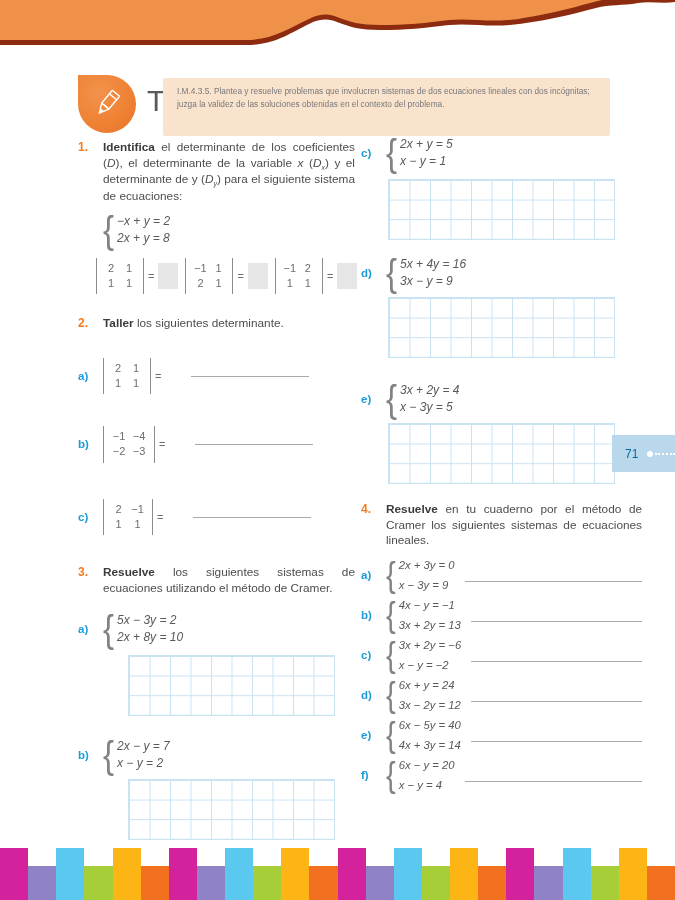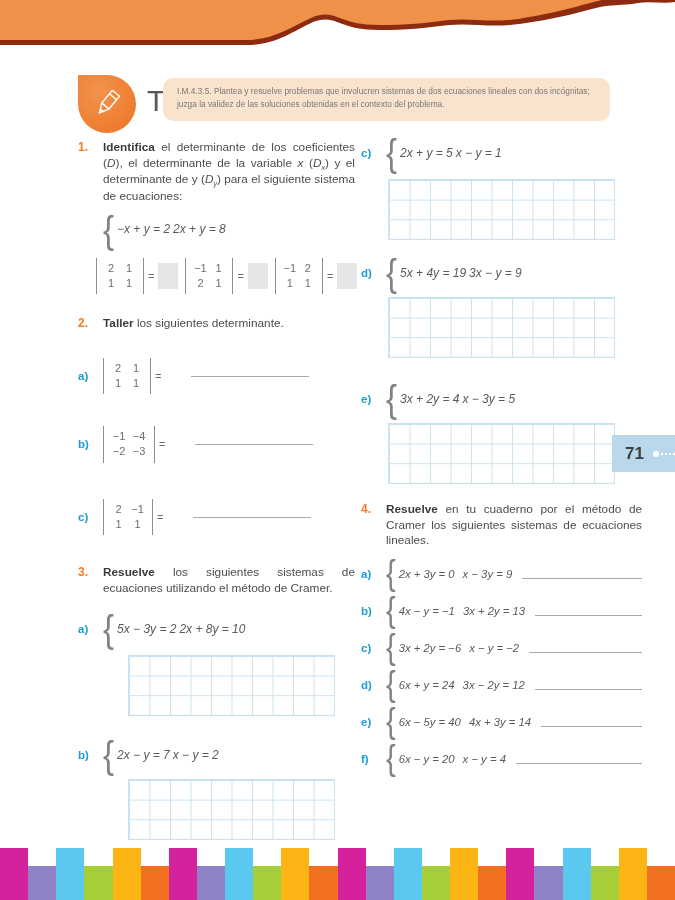--- a/index.html
+++ b/index.html
@@ -7,22 +7,22 @@
         font-family:"Liberation Sans","DejaVu Sans",sans-serif;color:#4d4d4f;}
 
   
   .topdeco{position:absolute;top:0;left:0;width:675px;height:50px;}
 
   
   .logo-badge{position:absolute;left:78px;top:75px;width:58px;height:58px;
       background:radial-gradient(circle at 35% 30%, #f2924d 0%, #ef8234 55%, #e8742a 100%);
       border-radius:0 50% 50% 50%;display:flex;align-items:center;justify-content:center;}
   .logo-text{position:absolute;left:147px;top:84px;font-size:30px;color:#58595b;letter-spacing:.5px;}
-  .standard-banner{position:absolute;left:163px;top:78px;width:447px;height:43px;
-      background:#fae3cc;border-radius:10px;box-sizing:border-box;padding:7px 12px 6px 14px;}
+  .standard-banner{position:absolute;left:163px;top:78px;width:447px;height:58px;
+      background:#fae3cc;border-radius:2px;box-sizing:border-box;padding:7px 12px 6px 14px;}
   .standard-banner p{margin:0;font-size:8.3px;line-height:1.6;color:#77787b;}
 
   
   .col{position:absolute;box-sizing:border-box;}
   .col-left{left:78px;top:140px;width:277px;}
   .col-right{left:361px;top:136px;width:281px;}
 
   .ex-head{display:flex;align-items:flex-start;}
   .ex-num{width:25px;flex:0 0 25px;font-weight:bold;font-size:12px;color:#f47b20;}
   .ex-intro{margin:0;flex:1;font-size:11.8px;line-height:1.33;text-align:justify;color:#4d4d4f;}
@@ -30,21 +30,21 @@
   .ex-intro i{font-style:italic;}
   .ex-intro sub{font-size:7px;font-style:italic;}
 
   .item{display:flex;align-items:center;}
   .item-label{width:25px;flex:0 0 25px;font-weight:bold;font-size:11.5px;color:#1b9cd8;}
 
   
   .sys{display:flex;align-items:center;}
   .brace{font-family:"Liberation Sans",sans-serif;font-weight:300;color:#808285;
          font-size:33px;transform:scaleY(1.18);margin-right:3px;line-height:1;}
-  .sys .eqs{display:flex;gap:3px;font-size:12px;font-style:italic;color:#58595b;}
+  .sys .eqs{display:flex;flex-direction:column;gap:3px;font-size:12px;font-style:italic;color:#58595b;}
   .sys.small .brace{font-size:29px;}
   .sys.small .eqs{font-size:11.3px;gap:8px;}
 
   
   .det{display:inline-flex;align-items:center;}
   .mat{display:grid;grid-template-columns:repeat(2,16px);row-gap:2px;column-gap:2px;
        padding:4px 6px;border-left:1px solid #8a8c8e;border-right:1px solid #8a8c8e;
        font-size:11px;color:#6d6e71;text-align:center;line-height:1.2;}
   .eqsign{font-size:11px;color:#6d6e71;margin:0 4px;}
   .ansbox{width:20px;height:26px;background:#e6e6e6;}
@@ -59,21 +59,21 @@
   .grid{background-color:#fff;border:1px solid #c9e3f2;
         background-image:linear-gradient(to right,#c9e3f2 1px,transparent 1px),
                          linear-gradient(to bottom,#c9e3f2 1px,transparent 1px);
         background-size:20.5px 19.6px;}
   .grid10{width:205px;height:59px;margin-left:50px;}
   .grid11{width:225px;height:59px;margin-left:27px;}
 
   
   .page-tab{position:absolute;left:612px;top:435px;width:63px;height:37px;background:#b9d8ec;
             display:flex;align-items:center;}
-  .page-tab .num{font-size:17px;color:#404040;margin-left:13px;font-weight:bold;}
+  .page-tab .num{font-size:12px;color:#0369a1;margin-left:13px;font-weight:normal;}
   .page-tab .dot{width:6px;height:6px;border-radius:50%;background:#fff;margin-left:9px;}
   .page-tab .dotline{flex:1;border-top:2px dotted #fff;margin-left:2px;}
 
   
   .footer-bars{position:absolute;left:0;bottom:0;width:675px;height:52px;
                display:flex;align-items:flex-end;}
   .fbar{flex:1;}
   .fbar.tall{height:52px;}
   .fbar.short{height:34px;} .mt8{margin-top:8px;} .mt10{margin-top:10px;}
   .mt16{margin-top:16px;} .mt18{margin-top:18px;} .mt22{margin-top:22px;}
@@ -254,21 +254,21 @@
         </span>
       </div>
     </div>
     <div class="grid grid11 mt10"></div>
 
     <div class="item mt16">
       <span class="item-label">d)</span>
       <div class="sys">
         <span class="brace">{</span>
         <span class="eqs">
-          <span>5x + 4y = 19</span>
+          <span>5x + 4y = 16</span>
           <span>3x − y = 9</span>
         </span>
       </div>
     </div>
     <div class="grid grid11 mt8"></div>
 
     <div class="item mt24">
       <span class="item-label">e)</span>
       <div class="sys">
         <span class="brace">{</span>

